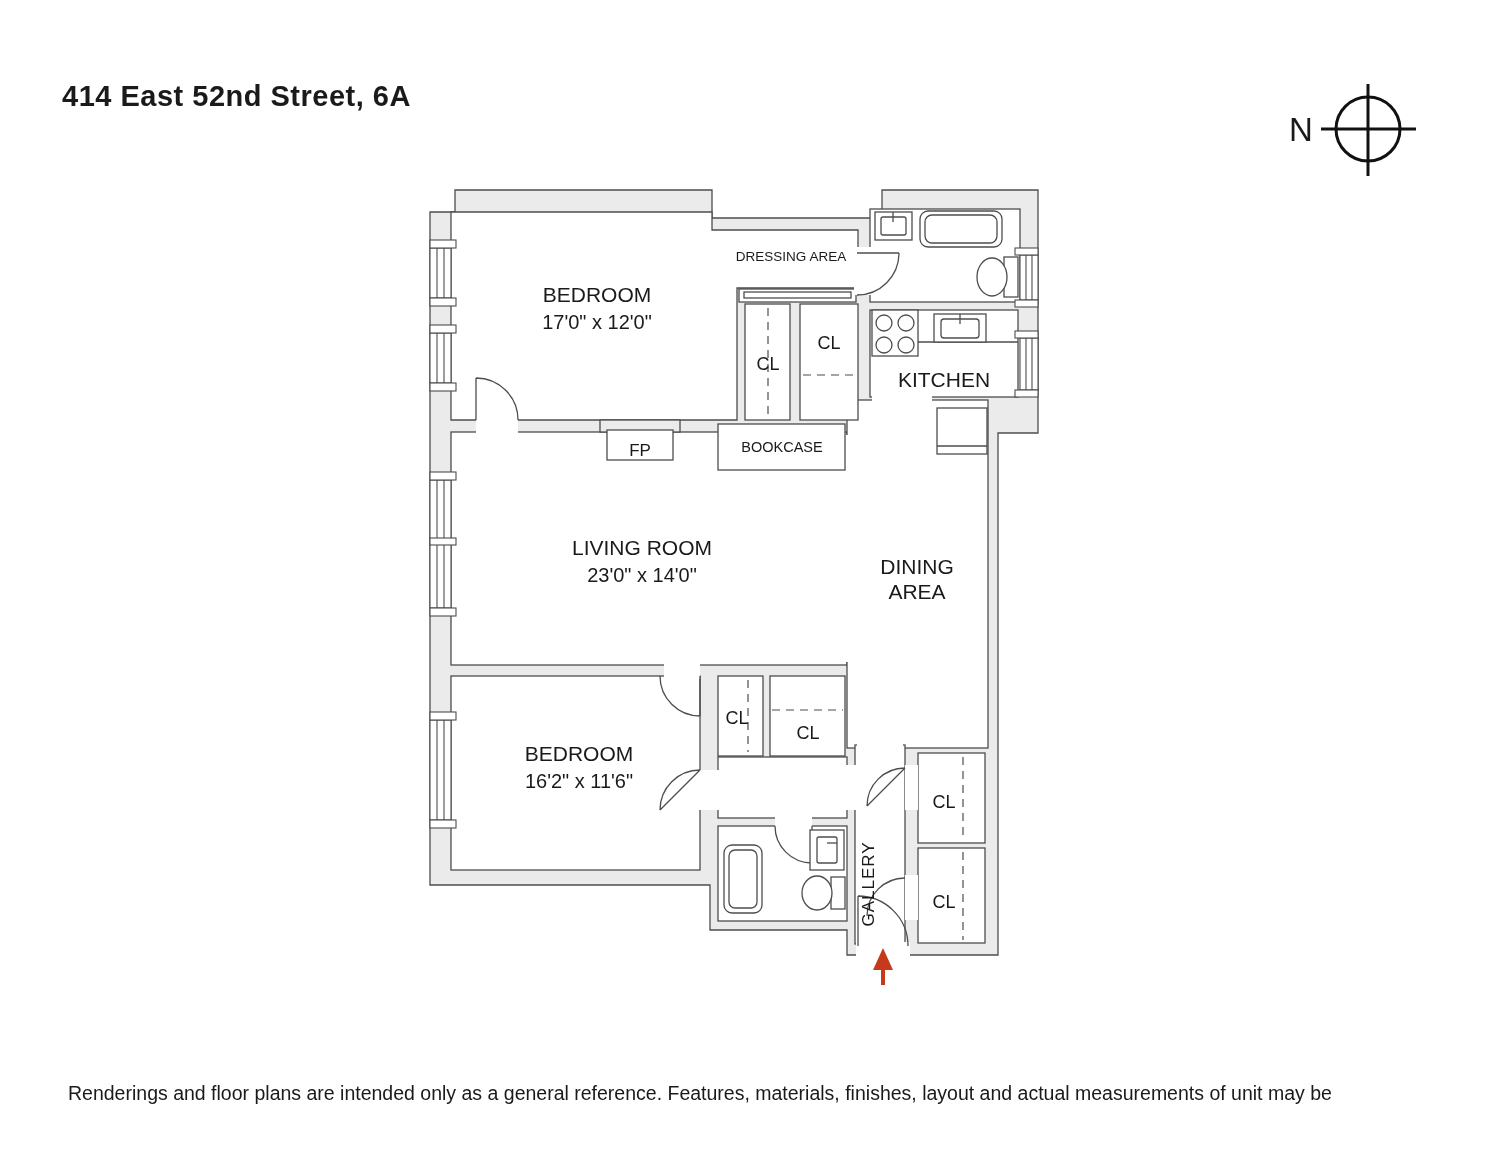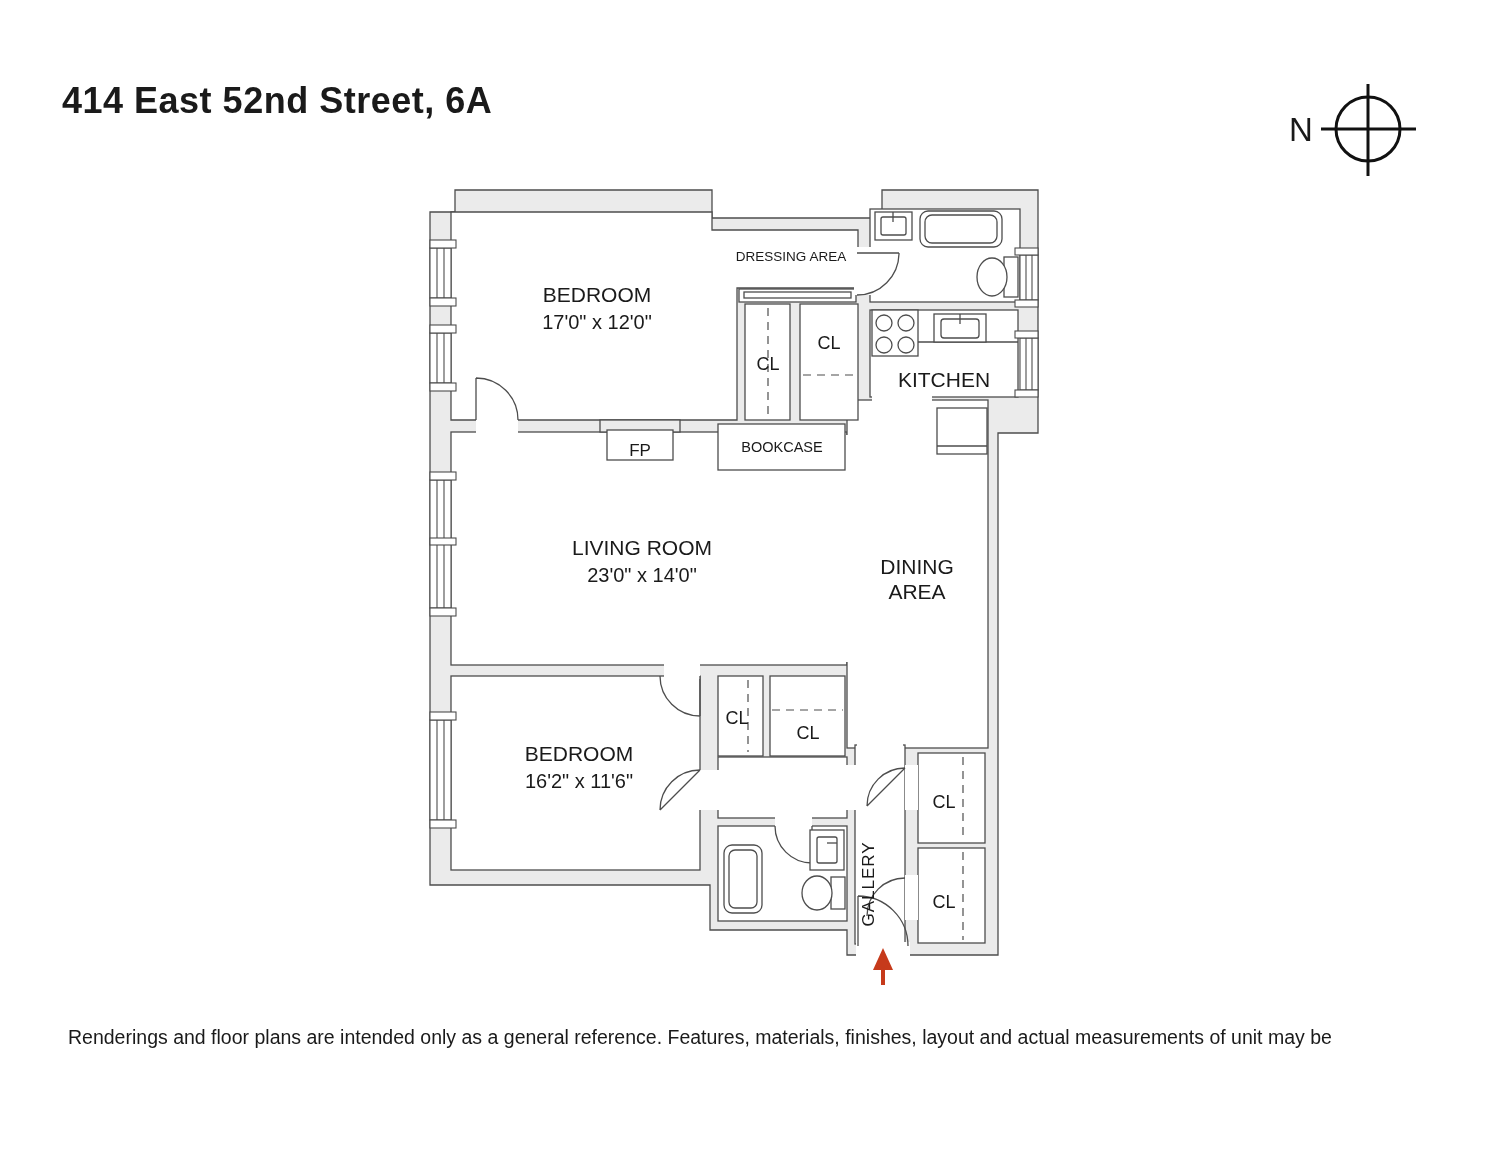--- a/index.html
+++ b/index.html
@@ -1,19 +1,19 @@
 <!DOCTYPE html>
 <html><head>
 <meta charset="utf-8">
 <style>
   html,body{margin:0;padding:0;background:#ffffff;}
   body{width:1491px;height:1152px;position:relative;font-family:"Liberation Sans", sans-serif;color:#1a1a1a;overflow:hidden;}
-  .title{position:absolute;left:62px;top:80px;font-size:36px;font-weight:bold;letter-spacing:.5px;}
+  .title{position:absolute;left:62px;top:80px;font-size:29px;font-weight:bold;letter-spacing:.5px;}
   .plan-svg{position:absolute;left:0;top:0;}
-  .disclaimer{position:absolute;left:68px;top:1024px;font-size:19.5px;line-height:27px;font-weight:400;}
+  .disclaimer{position:absolute;left:68px;top:1080px;font-size:19.5px;line-height:27px;font-weight:400;}
   svg text{font-family:"Liberation Sans", sans-serif;fill:#1a1a1a;}
   .room-label{font-size:21px;}
   .dim-label{font-size:20px;}
   .cl-label{font-size:18px;}
   .small-label{font-size:13.5px;}
   .bookcase-label{font-size:14.5px;}
   .fp-label{font-size:17px;}
   .gallery-label{font-size:17px;letter-spacing:1px;}
   .north-label{font-size:33px;}
 </style>

